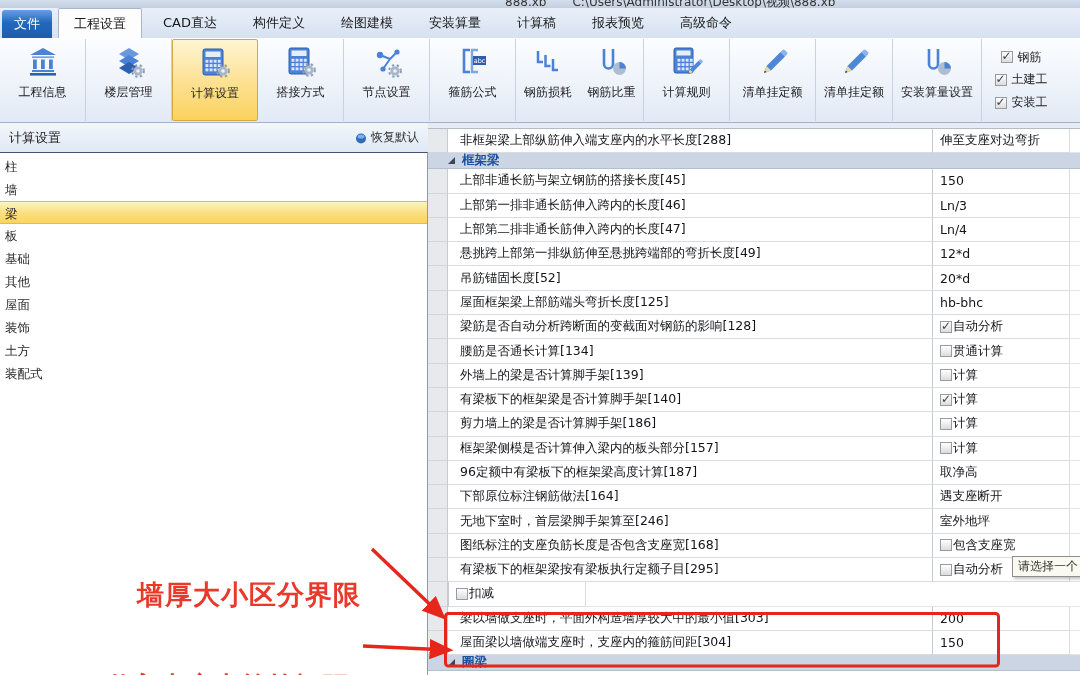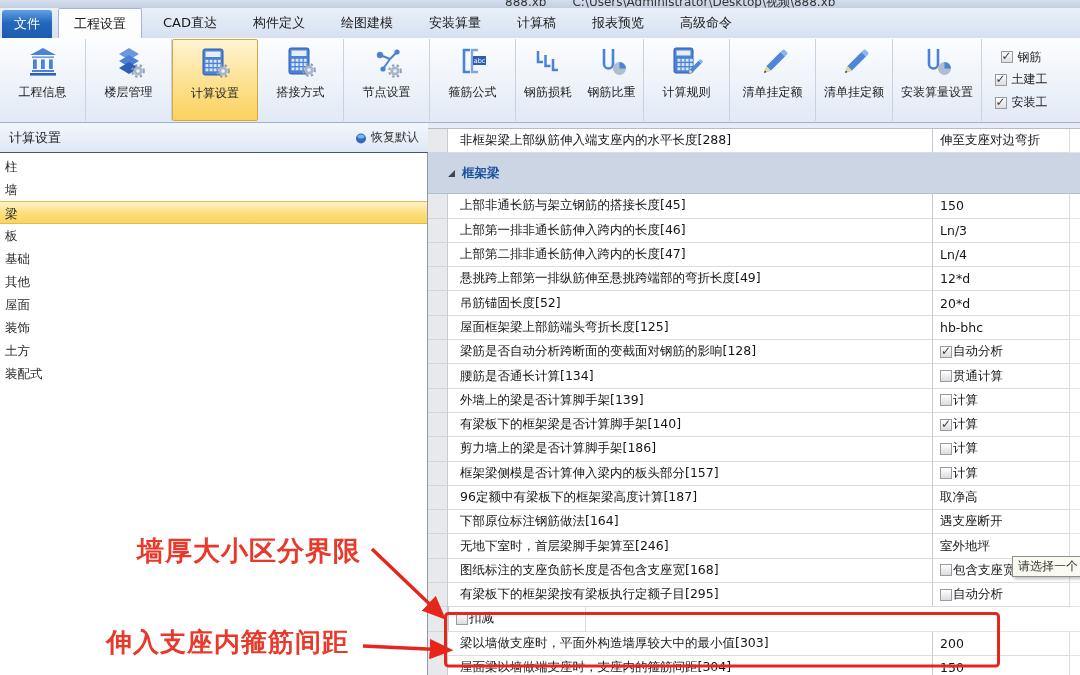--- a/index.html
+++ b/index.html
@@ -43,29 +43,29 @@
   .lp-item{height:23px;line-height:23px;padding-left:5px;font-size:12.5px;color:#2a2a2a;box-sizing:border-box;}
   .lp-item.selected{background:linear-gradient(#fdf3c5,#fbdf7d 55%,#fad45e);border-top:1px solid #e2bb55;border-bottom:1px solid #e2bb55;}
 
   
   .table{position:absolute;left:428px;top:5px;width:652px;bottom:0;background:#fff;border-top:1px solid #b6bcc6;overflow:hidden;}
   .tr{display:flex;height:24.3px;box-sizing:border-box;}
   .tg{flex:none;width:20px;background:#e7e9ed;border-right:1px solid #c6cad2;border-bottom:1px solid #d2d5da;box-sizing:border-box;}
   .tn{flex:none;width:484px;border-bottom:1px solid #dadce1;box-sizing:border-box;display:flex;align-items:center;padding-left:12px;font-size:12.5px;color:#141519;white-space:nowrap;overflow:hidden;}
   .tv{flex:none;width:138px;border-left:1px solid #c6cad2;border-bottom:1px solid #dadce1;border-right:1px solid #dadce1;box-sizing:border-box;display:flex;align-items:center;padding-left:7px;font-size:12.5px;color:#141519;white-space:nowrap;gap:1px;}
   .te{flex:1;border-bottom:1px solid #e4e6ea;}
-  .trsection{display:flex;align-items:center;height:41px;box-sizing:border-box;background:#cbd5e3;border-bottom:1px solid #b4bfce;padding-left:20px;}
+  .trsection{display:flex;align-items:center;height:16px;box-sizing:border-box;background:#cbd5e3;border-bottom:1px solid #b4bfce;padding-left:20px;}
   .tri{width:0;height:0;border-bottom:7px solid #3d4756;border-left:7px solid transparent;margin-right:7px;flex:none;}
   .sname{font-size:12.5px;font-weight:bold;color:#1b4fa0;}
 
   
   .tooltip{position:absolute;left:1012px;top:556px;height:21px;line-height:19px;box-sizing:border-box;padding:0 5px;background:#fafaf0;border:1px solid #8f8f8f;box-shadow:2px 2px 3px rgba(0,0,0,.25);font-size:12px;color:#333;white-space:nowrap;z-index:40;}
 
   
-  .ann{position:absolute;color:#e8392b;font-weight:600;letter-spacing:1px;white-space:nowrap;z-index:60;}
+  .ann{position:absolute;color:#e8392b;font-weight:600;letter-spacing:1px;white-space:nowrap;z-index:60;margin-top:44px;}
   .ann1{left:137px;top:533px;font-size:27px;}
   .ann2{left:106px;top:625px;font-size:26px;}
   .overlay{position:absolute;left:0;top:0;z-index:55;pointer-events:none;}
 </style>
 </head>
 <body>
 
 <div class="screen">
 
   <div class="titlebar">

